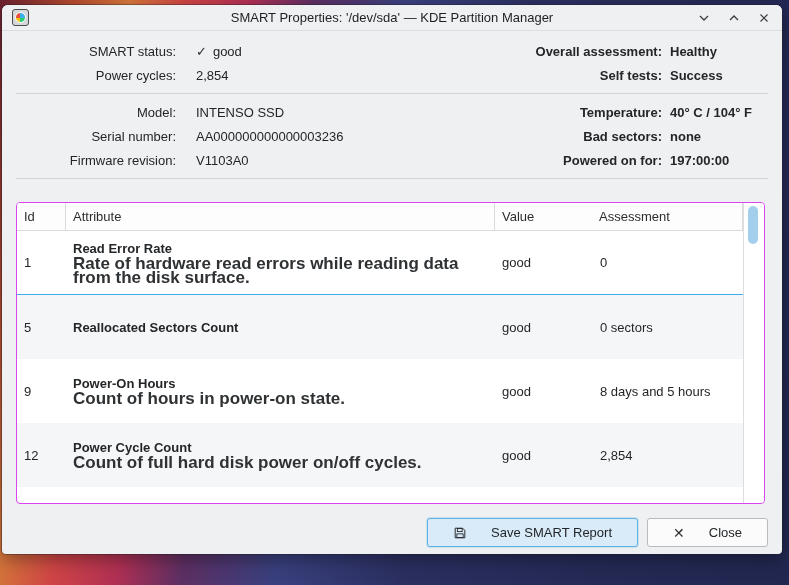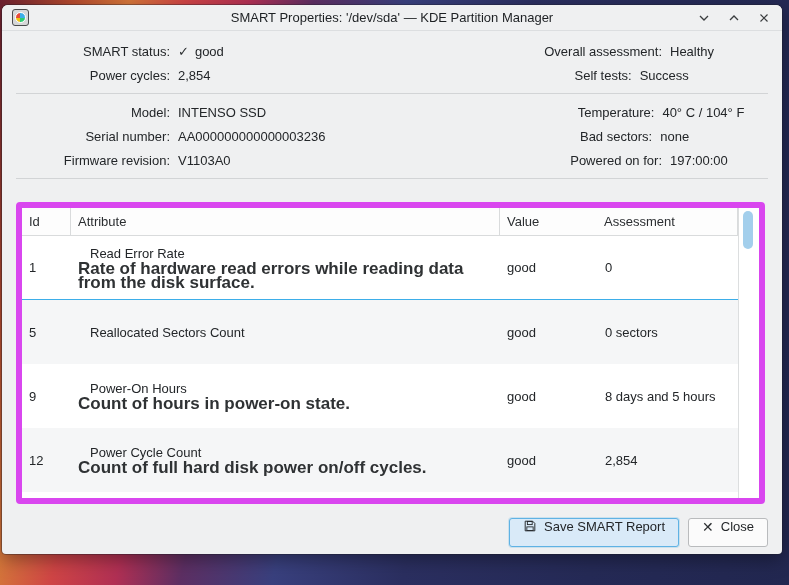--- a/index.html
+++ b/index.html
@@ -20,54 +20,54 @@
     background:#d6d7d8; display:flex; align-items:center; justify-content:center; }
   .app-icon .pie { width:11px; height:11px; border-radius:50%;
     background:conic-gradient(#3daee9 0 28%, #2ecc71 28% 52%, #f1c40f 52% 74%, #e74c3c 74% 100%);
     border:1px solid #fff; }
   .title-text { position:absolute; left:0; right:0; text-align:center; color:#1d2023; pointer-events:none; }
   .tb-buttons { margin-left:auto; display:flex; gap:10px; z-index:2; }
   .tb-btn { width:20px; height:20px; display:flex; align-items:center; justify-content:center;
     background:transparent; border:none; cursor:pointer; color:#3a3d3f; }
 
   
-  .info-section { display:flex; justify-content:space-between; padding:8px 15px 6px 8px;gap:40px; }
+  .info-section { display:flex; justify-content:space-between; padding:8px 15px 6px 14px;gap:40px; }
   .info-col { display:flex; flex-direction:column; }
   .irow { display:flex; align-items:center; height:24px; }
   .left-col .ilabel { width:160px; text-align:right; }
-  .left-col .ivalue { margin-left:8px; text-align:center; }
-  .right-col .irow { justify-content:center; }
+  .left-col .ivalue { margin-left:20px; text-align:center; }
+  .right-col .irow { justify-content:flex-end;font-weight:bold; }
   .right-col .ilabel { text-align:right; }
   .right-col .ivalue { margin-left:8px; width:97px; text-align:left; }
   .check-glyph { margin-right:6px; font-size:13px; color:#2d3032; }
   .sep { border-top:1px solid #d2d4d6; margin:0 14px; }
 
   
   .smart-table { position:relative; margin:23px 17px 0 14px; height:302px; background:#fff;
-    border:6px solid #d946ef; border-radius:4px; overflow:hidden; }
+    border:1px solid #d946ef; border-radius:4px; overflow:hidden; }
   .thead { display:grid; grid-template-columns:49px 429px 97px 1fr; height:28px;
     margin-right:21px; border-bottom:1px solid #d9dbdc; background:#fdfdfd; }
   .th { display:flex; align-items:center; padding-left:7px; color:#2b2e31; }
   .th.sep-r { border-right:1px solid #d9dbdc; }
   .tbody { margin-right:21px; }
   .trow { display:grid; grid-template-columns:49px 429px 97px 1fr; height:64px; background:#fff; }
   .trow.alt { background:#f5f6f7; }
   .trow.current { border-bottom:1px solid #3daee9; }
   .cell { display:flex; align-items:center; padding-left:7px; }
   .attr-cell { flex-direction:column; align-items:flex-start; justify-content:center; overflow:hidden; }
-  .attr-name { font-weight:normal; line-height:17px;margin-left:12px; }
+  .attr-name { font-weight:bold; line-height:17px; }
   .attr-desc { font-size:17px; line-height:14.5px; color:#2f3234; max-height:30px; overflow:hidden; padding-right:6px;font-weight:bold; }
   .value-cell { padding-left:8px; }
   .vscroll { position:absolute; top:0; right:0; bottom:0; width:21px; background:#ffffff;
     border-left:1px solid #dcdedf; border-radius:0 3px 3px 0; }
   .vthumb { position:absolute; top:3px; left:4px; width:10px; height:38px; border-radius:5px; background:#a3cfec; }
 
   
   .footer { margin-top:auto; display:flex; justify-content:flex-end; gap:9px; padding:0 14px 7px 0; }
-  .btn { height:29px; display:flex; gap:7px; padding:0 13px;
+  .btn { height:29px; display:flex; align-items:center; gap:24px; padding:0 25px;
     border-radius:3px; font-size:13px; color:#232629; cursor:pointer; }
   .btn-save { background:#d9eaf8; border:1px solid #5fb2e4; box-shadow:0 0 0 1px rgba(95,178,228,.25); }
   .btn-close { background:#fbfbfb; border:1px solid #b9bbbd; }
   .btn svg { display:block; }
   .x-glyph { font-size:14px; color:#2d3032; }
 </style>
 </head>
 <body>
 
 <div class="screen">

